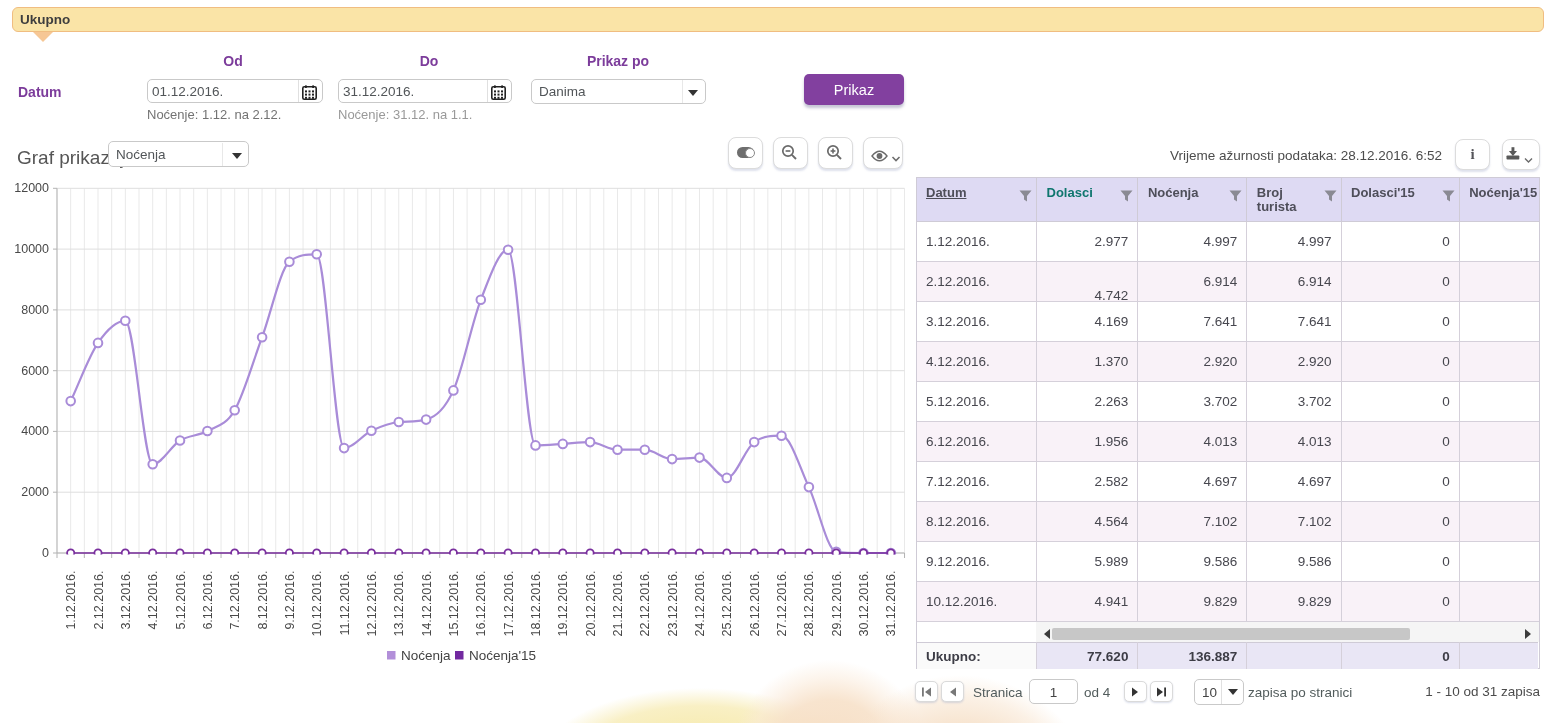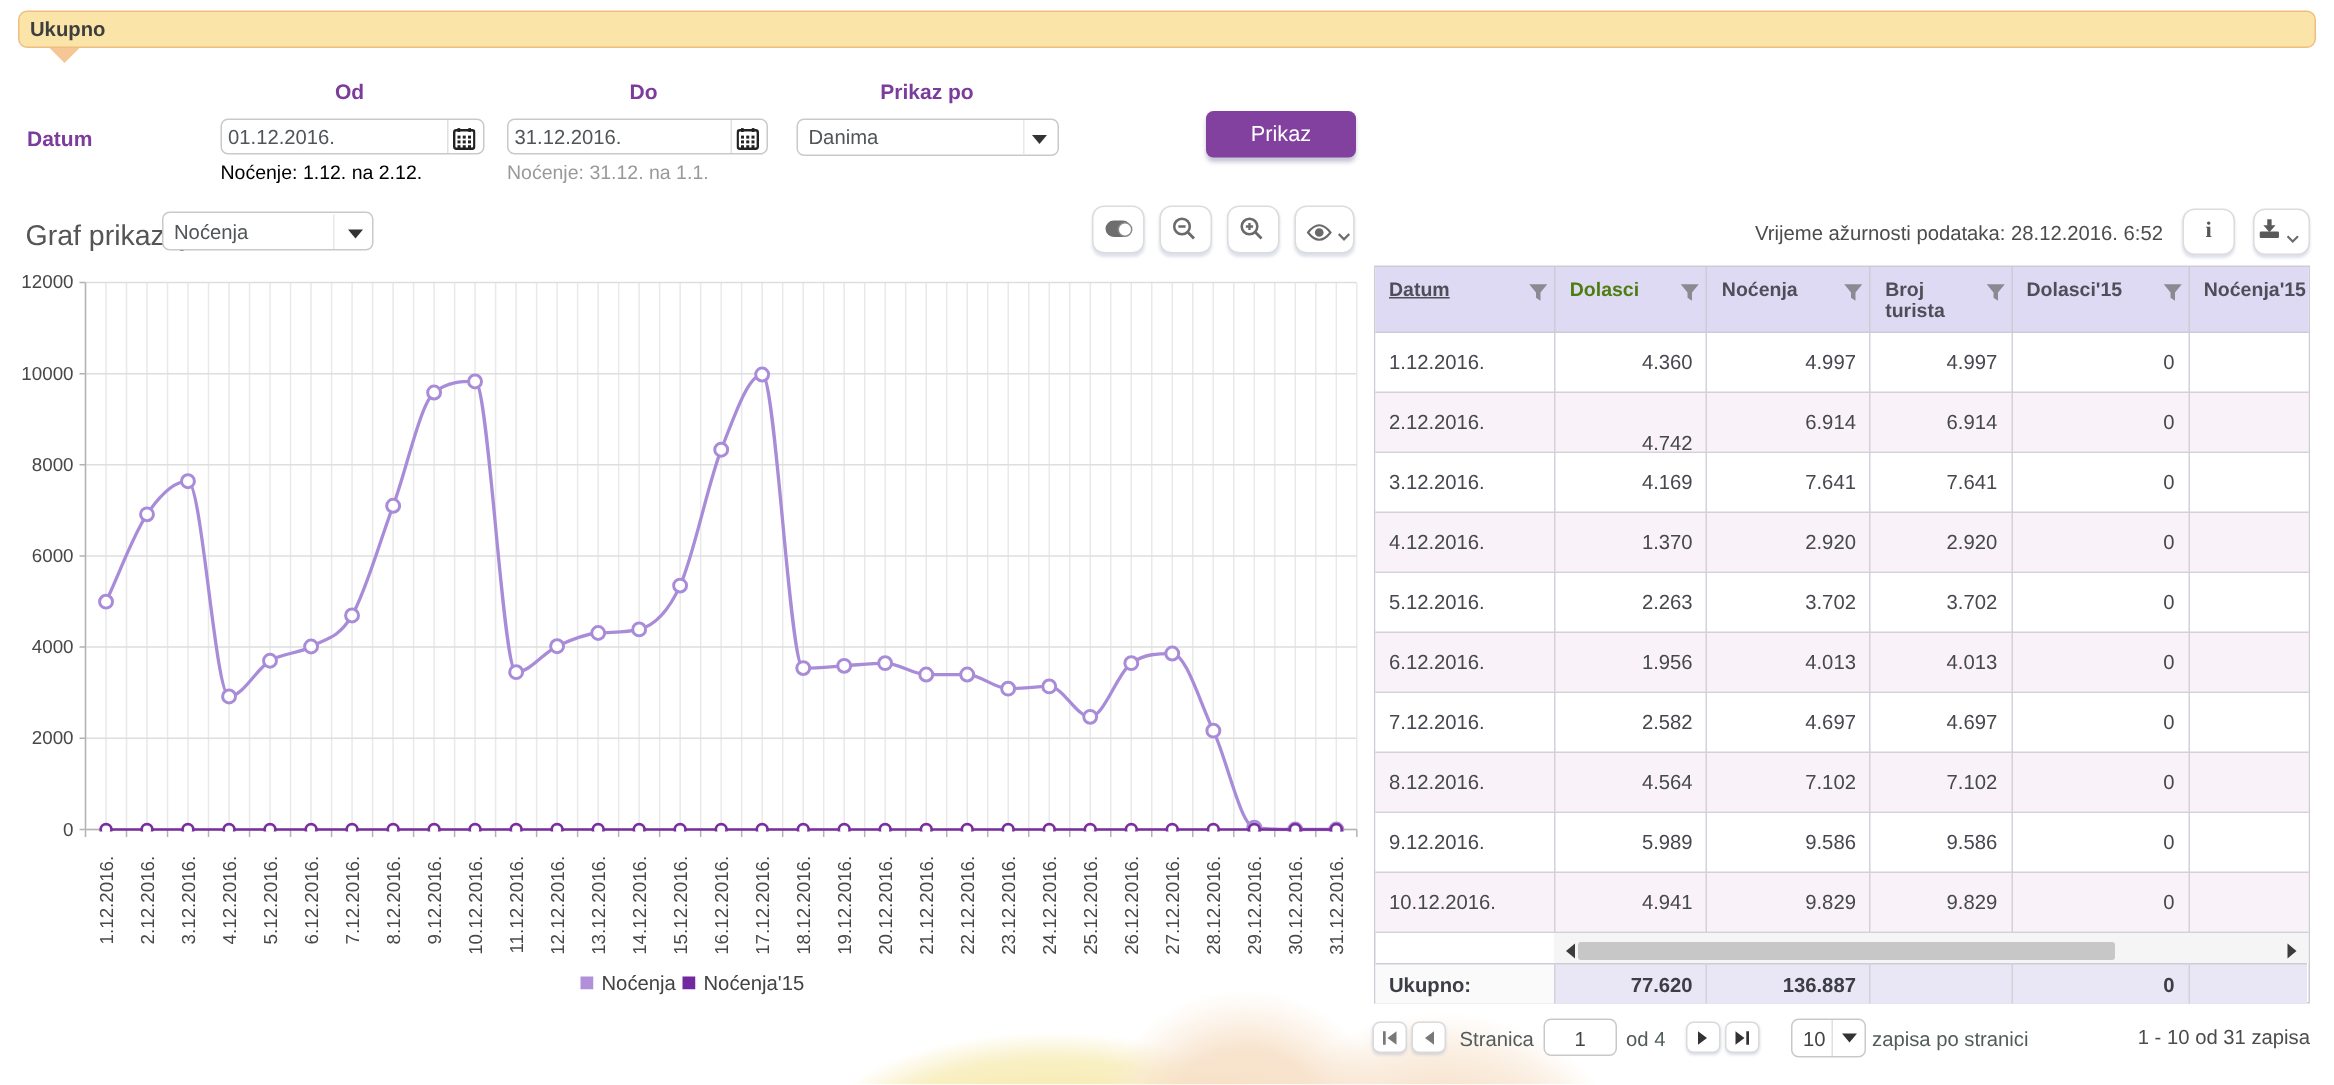--- a/index.html
+++ b/index.html
@@ -57,21 +57,21 @@
         <rect x="10" y="8.6" width="2" height="2"></rect>
         <rect x="3" y="11.8" width="2" height="2"></rect>
         <rect x="6.5" y="11.8" width="2" height="2"></rect>
         <rect x="10" y="11.8" width="2" height="2"></rect>
       </g>
     </svg></div>
 <div class="inp" style="left:531px;top:79px;width:175px;height:25px;"></div>
 <div class="abs" style="left:539px;top:84px;font-size:13.5px;color:#515558;">Danima</div>
 <div class="abs" style="left:682px;top:80px;width:1px;height:23px;background:#e8e8e8;"></div>
 <div class="abs" style="left:688px;top:90px;width:0;height:0;border-left:5px solid transparent;border-right:5px solid transparent;border-top:6.5px solid #333;"></div>
-<div class="abs" style="left:147px;top:107px;font-size:13px;color:#000000;">Noćenje: 1.12. na 2.12.</div>
+<div class="abs" style="left:147px;top:107px;font-size:13px;color:#737373;">Noćenje: 1.12. na 2.12.</div>
 <div class="abs" style="left:338px;top:107px;font-size:13px;color:#999;">Noćenje: 31.12. na 1.1.</div>
 <div class="abs" style="left:804px;top:74px;width:100px;height:31px;background:#82409f;border-radius:5px;box-shadow:0 3px 3px rgba(140,140,170,.5);color:#fff;font-size:14.5px;display:flex;align-items:center;justify-content:center;">Prikaz</div>
 <div class="abs" style="left:17px;top:147px;font-size:19px;color:#555;">Graf prikazuje:</div>
 <div class="inp" style="left:108px;top:141px;width:141px;height:26px;"></div>
 <div class="abs" style="left:116px;top:147px;font-size:13.5px;color:#515558;">Noćenja</div>
 <div class="abs" style="left:222px;top:142.5px;width:1px;height:23px;background:#e8e8e8;"></div>
 <div class="abs" style="left:232px;top:153px;width:0;height:0;border-left:5px solid transparent;border-right:5px solid transparent;border-top:6.5px solid #333;"></div>
 <div class="btn" style="left:728px;top:137px;width:35px;height:32px;"></div>
 <div class="abs" style="left:737px;top:147px;width:17px;height:11px;border-radius:6px;background:#6e6e6e;"></div>
 <div class="abs" style="left:745px;top:147.5px;width:10px;height:10px;border-radius:50%;background:#fff;border:1px solid #8a8a8a;"></div>
@@ -227,21 +227,21 @@
     </svg></div>
 <div class="abs" style="left:1524px;top:150px;"><svg width="9" height="7" viewBox="0 0 9 7">
       <path d="M1 1.5 L4.5 5 L8 1.5" fill="none" stroke="#6a6a6a" stroke-width="1.4"></path>
     </svg></div>
 <div class="abs" style="left:915.5px;top:177px;width:624px;height:492px;border:1px solid #cfcbd6;background:#fff;"></div>
 <div class="abs" style="left:916.5px;top:178px;width:622px;height:44px;background:#dedaf3;border-bottom:1px solid #cfcbd6;"></div>
 <div class="abs" style="left:926.0px;top:186px;font-size:13px;font-weight:bold;color:#4e4e59;text-decoration:underline;line-height:14px;">Datum</div>
 <div class="abs" style="left:1019.0px;top:188px;"><svg width="13" height="12" viewBox="0 0 13 12">
       <path d="M0.5 0.5 H12.5 L8 6 V11.5 L5 9.5 V6 Z" fill="#8a8a93"></path>
     </svg></div>
-<div class="abs" style="left:1046.5px;top:186px;font-size:13px;font-weight:bold;color:#4d7c0f;line-height:14px;">Dolasci</div>
+<div class="abs" style="left:1046.5px;top:186px;font-size:13px;font-weight:bold;color:#0f766e;line-height:14px;">Dolasci</div>
 <div class="abs" style="left:1120.4px;top:188px;"><svg width="13" height="12" viewBox="0 0 13 12">
       <path d="M0.5 0.5 H12.5 L8 6 V11.5 L5 9.5 V6 Z" fill="#8a8a93"></path>
     </svg></div>
 <div class="abs" style="left:1147.9px;top:186px;font-size:13px;font-weight:bold;color:#4e4e59;line-height:14px;">Noćenja</div>
 <div class="abs" style="left:1229.3px;top:188px;"><svg width="13" height="12" viewBox="0 0 13 12">
       <path d="M0.5 0.5 H12.5 L8 6 V11.5 L5 9.5 V6 Z" fill="#8a8a93"></path>
     </svg></div>
 <div class="abs" style="left:1256.8px;top:186px;font-size:13px;font-weight:bold;color:#4e4e59;line-height:14px;">Broj<br>turista</div>
 <div class="abs" style="left:1323.5px;top:188px;"><svg width="13" height="12" viewBox="0 0 13 12">
       <path d="M0.5 0.5 H12.5 L8 6 V11.5 L5 9.5 V6 Z" fill="#8a8a93"></path>
@@ -257,21 +257,21 @@
 <div class="abs" style="left:1340.5px;top:178px;width:1px;height:444px;background:#cfcbd6;"></div>
 <div class="abs" style="left:1458.7px;top:178px;width:1px;height:444px;background:#cfcbd6;"></div>
 <div class="abs" style="left:916.5px;top:221.5px;width:622px;height:39px;background:#fff;"></div>
 <div class="abs" style="left:916.5px;top:260.5px;width:622px;height:1px;background:#d5d0da;"></div>
 <div class="abs" style="left:1036.0px;top:221.5px;width:1px;height:40px;background:#d5d0da;"></div>
 <div class="abs" style="left:1137.4px;top:221.5px;width:1px;height:40px;background:#d5d0da;"></div>
 <div class="abs" style="left:1246.3px;top:221.5px;width:1px;height:40px;background:#d5d0da;"></div>
 <div class="abs" style="left:1340.5px;top:221.5px;width:1px;height:40px;background:#d5d0da;"></div>
 <div class="abs" style="left:1458.7px;top:221.5px;width:1px;height:40px;background:#d5d0da;"></div>
 <div class="abs" style="left:926.0px;top:233.5px;font-size:13.5px;color:#47474f;">1.12.2016.</div>
-<div class="abs" style="left:1038.0px;top:233.5px;width:90.4px;text-align:right;font-size:13.5px;color:#47474f;">4.360</div>
+<div class="abs" style="left:1038.0px;top:233.5px;width:90.4px;text-align:right;font-size:13.5px;color:#47474f;">2.977</div>
 <div class="abs" style="left:1139.4px;top:233.5px;width:97.9px;text-align:right;font-size:13.5px;color:#47474f;">4.997</div>
 <div class="abs" style="left:1248.3px;top:233.5px;width:83.2px;text-align:right;font-size:13.5px;color:#47474f;">4.997</div>
 <div class="abs" style="left:1342.5px;top:233.5px;width:107.2px;text-align:right;font-size:13.5px;color:#47474f;">0</div>
 <div class="abs" style="left:916.5px;top:261.5px;width:622px;height:39px;background:#f9f2f8;"></div>
 <div class="abs" style="left:916.5px;top:300.5px;width:622px;height:1px;background:#d5d0da;"></div>
 <div class="abs" style="left:1036.0px;top:261.5px;width:1px;height:40px;background:#d5d0da;"></div>
 <div class="abs" style="left:1137.4px;top:261.5px;width:1px;height:40px;background:#d5d0da;"></div>
 <div class="abs" style="left:1246.3px;top:261.5px;width:1px;height:40px;background:#d5d0da;"></div>
 <div class="abs" style="left:1340.5px;top:261.5px;width:1px;height:40px;background:#d5d0da;"></div>
 <div class="abs" style="left:1458.7px;top:261.5px;width:1px;height:40px;background:#d5d0da;"></div>

